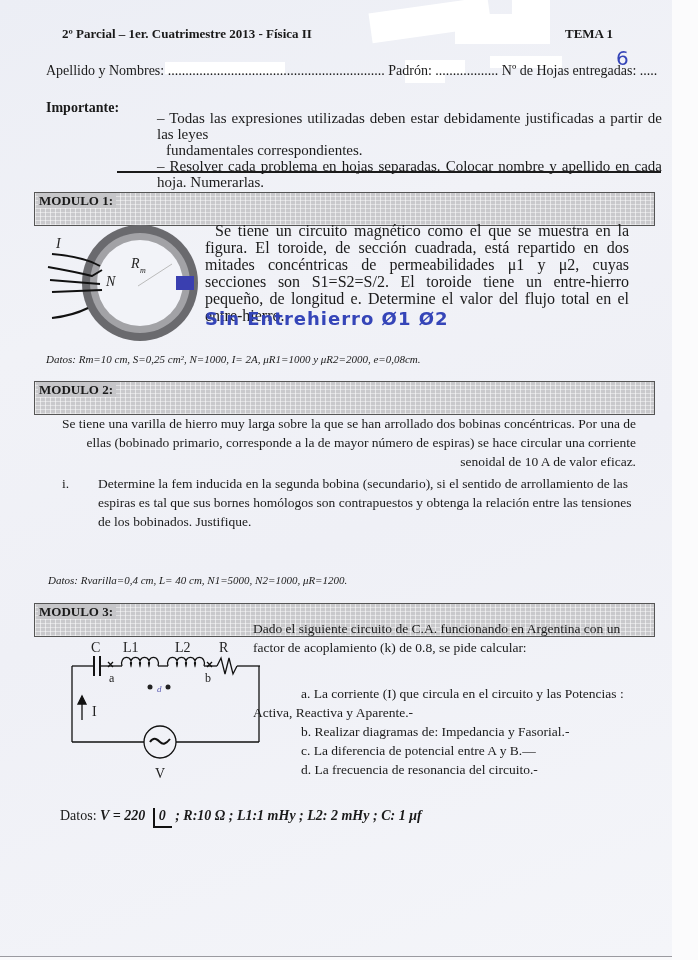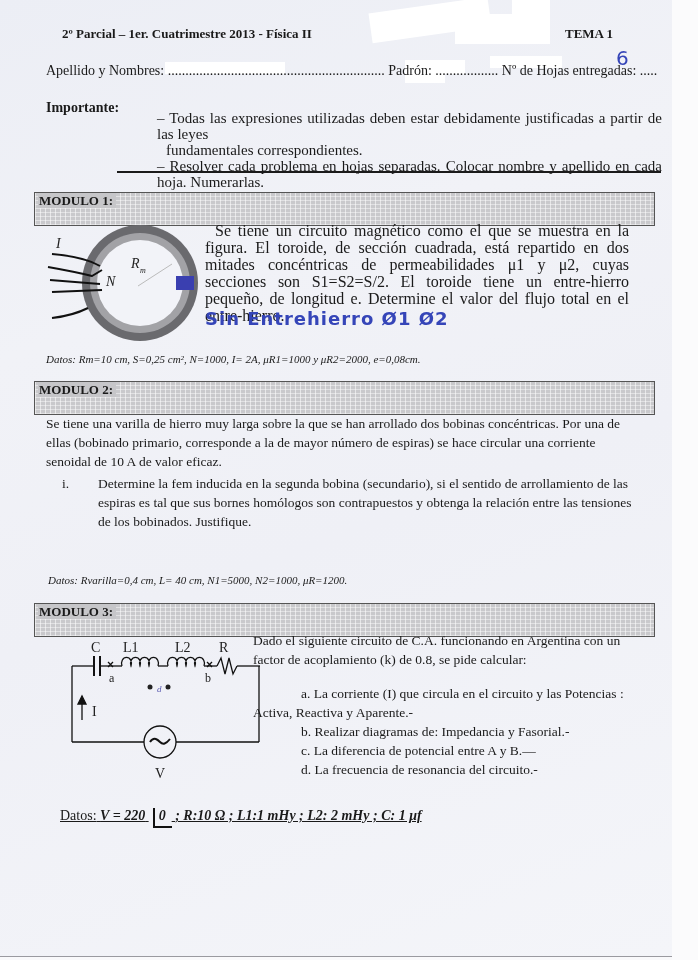--- a/index.html
+++ b/index.html
@@ -37,30 +37,30 @@
   }
   .module-bar span {
     position:absolute; left:3px; top:0px; font-size:13px; font-weight:bold;
     background:#c6c6c9; padding:0 3px 0 1px; line-height:15px;
   }
   .m1-text { left:205px; top:222px; width:424px; font-size:16px; line-height:17px; text-align:justify; }
   .m1-text .first { text-indent:10px; }
   .m1-hand { left:205px; top:308px; font-size:18px; letter-spacing:1px;font-weight:bold; }
   .datos-it { font-style:italic; font-size:11px; }
   .m1-datos { left:46px; top:353px; }
-  .m2-text { left:46px; top:414px; width:590px; font-size:13.5px; line-height:19px; }
+  .m2-text { left:46px; top:414px; width:590px; font-size:13.5px; line-height:19px;text-align:right; }
   .m2-list { left:62px; top:474px; width:580px; font-size:13.5px; line-height:19px; }
   .m2-list .item { display:flex; }
   .m2-list .num { width:36px; flex:none; }
   .m2-datos { left:48px; top:574px; }
   .m3-text { left:253px; top:619px; width:390px; font-size:13.5px; line-height:19px; }
   .m3-items { left:253px; top:684px; width:400px; font-size:13.5px; line-height:19px; }
   .m3-items .item { padding-left:48px; }
   .m3-items .cont { padding-left:0; }
-  .m3-datos { left:60px; top:808px; font-size:14px; white-space:nowrap;text-decoration:underline; }
+  .m3-datos { left:60px; top:808px; font-size:14px; white-space:nowrap; }
   .m3-datos .it { font-style:italic; font-weight:bold; }
   .underline-seg { display:inline-block; border-bottom:2px solid #111; padding:0 6px 2px 4px; margin-left:4px; border-left:2px solid #111; }
 </style>
 </head>
 <body>
 
 <div class="paper"></div>
 <div class="edge"></div>
 
 <div class="redact" style="left:370px;top:5px;width:120px;height:30px;transform:rotate(-8deg);"></div>
@@ -172,21 +172,21 @@
     <text x="115" y="16">L2</text>
     <text x="159" y="16">R</text>
     <text x="49" y="46" font-size="12">a</text>
     <text x="145" y="46" font-size="12">b</text>
     <text x="97" y="56" font-size="9" font-style="italic" fill="#5a5ab0">d</text>
     <text x="32" y="80">I</text>
     <text x="95" y="142">V</text>
   </g>
 </svg>
 
-<div class="abs m3-text" style="text-indent:0;margin-top:12px;">Dado el siguiente circuito de C.A. funcionando en Argentina con un factor de acoplamiento (k) de 0.8, se pide calcular:</div>
+<div class="abs m3-text" style="text-indent:0;">Dado el siguiente circuito de C.A. funcionando en Argentina con un factor de acoplamiento (k) de 0.8, se pide calcular:</div>
 <div class="abs m3-items">
   <div class="item">a.  La corriente (I) que circula en el circuito y las Potencias :</div>
   <div class="cont">Activa, Reactiva y Aparente.-</div>
   <div class="item">b.  Realizar diagramas de: Impedancia y Fasorial.-</div>
   <div class="item">c.  La diferencia de potencial entre A y B.—</div>
   <div class="item">d.  La frecuencia de resonancia del circuito.-</div>
 </div>
 
 <div class="abs m3-datos">
   <span>Datos:</span>

